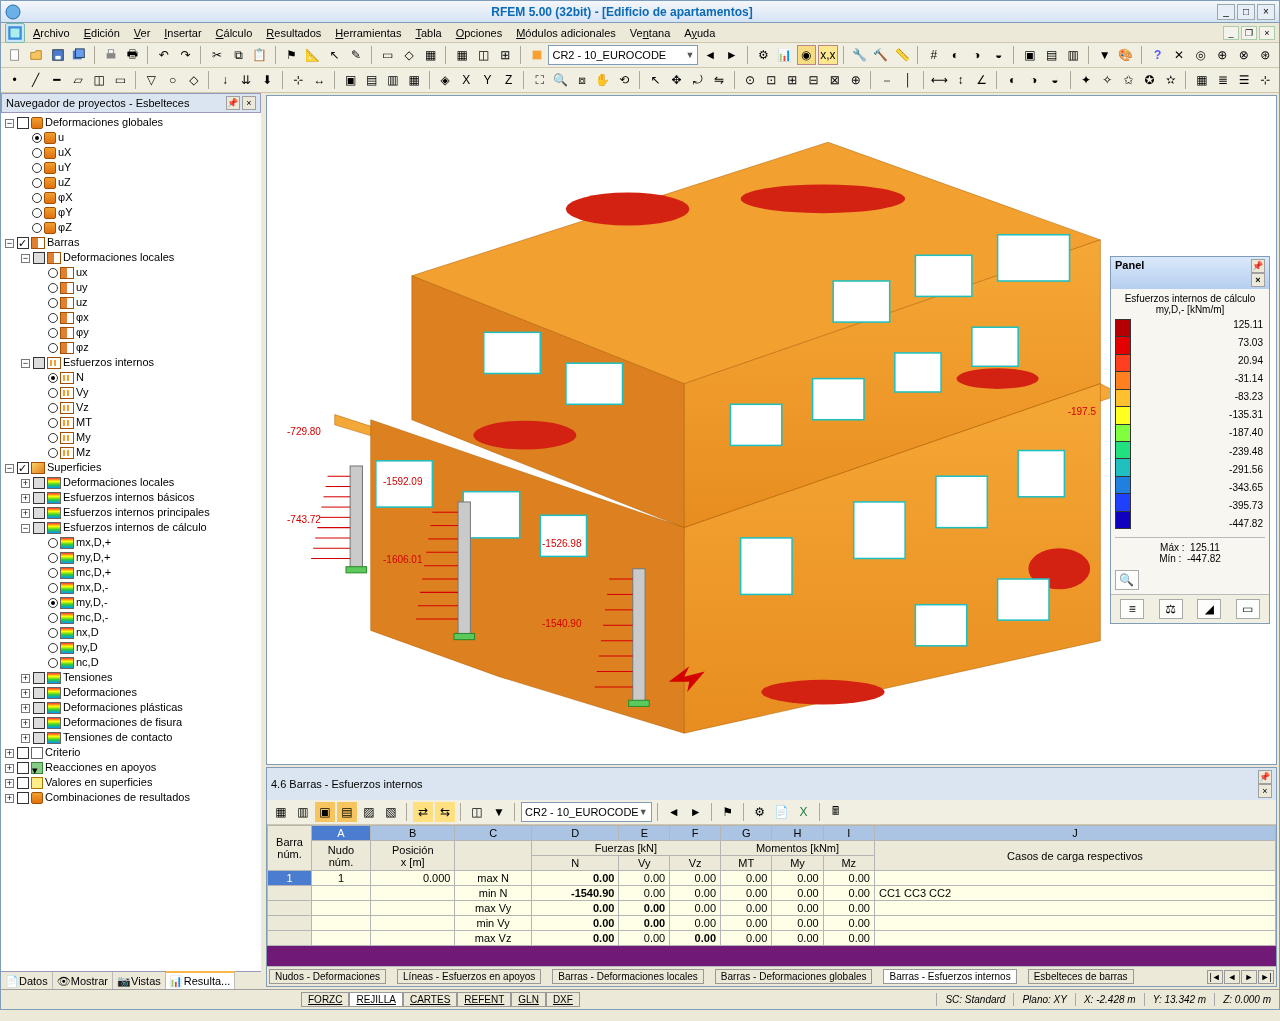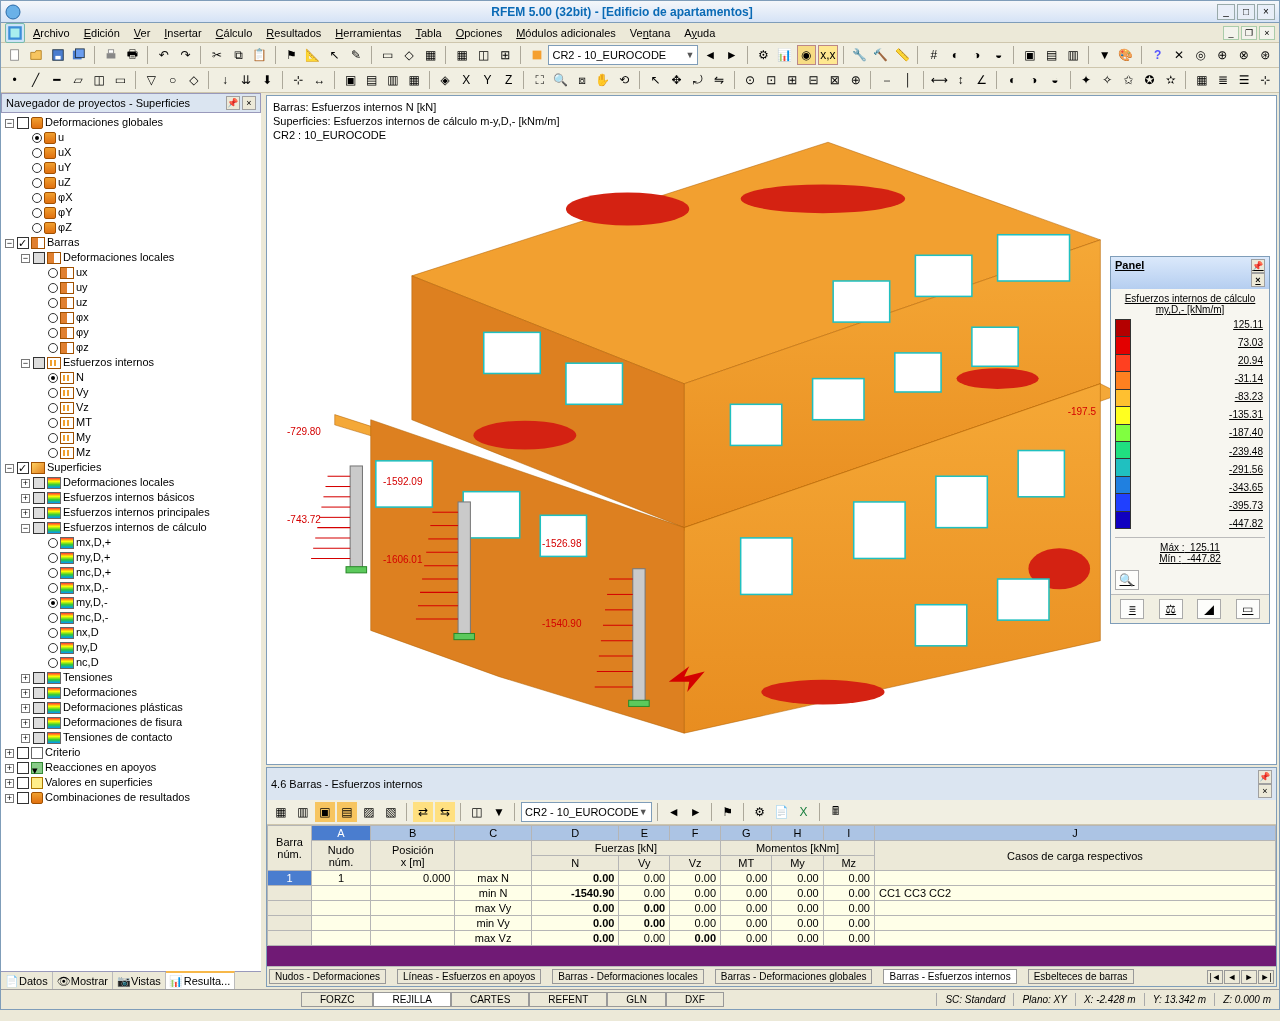--- a/index.html
+++ b/index.html
@@ -53,21 +53,21 @@
   .navtabs { display: flex; border-top: 1px solid #99b; background:#ece9d8; font-size:11px;}
   .navtab { padding: 2px 4px; display:flex; align-items:center; gap:2px; border-right:1px solid #bbb; cursor:default; }
   .navtab.active { background:#fff; border-top:2px solid #f7b84a; margin-top:-1px;}
   .navtab .ticon { width:12px; height:12px; }
   
   .rightarea { flex: 1; display: flex; flex-direction: column; min-width: 0;}
   .canvas-area { flex: 1; position: relative; background: #fff; border: 1px solid #7f9db9; margin: 2px; overflow:hidden; }
   .canvas-overlay-text { position:absolute; top:4px; left:6px; font-size:11px; line-height:14px; color:#000;}
   .building-svg { position:absolute; top:0; left:0; width:100%; height:100%; }
   
-  .panel { position:absolute; top: 160px; right: 6px; width: 160px; background:#f1efe2; border:1px solid #7f9db9; font-size:11px;text-decoration:underline;}
+  .panel { position:absolute; top: 160px; right: 6px; width: 160px; background:#f1efe2; border:1px solid #7f9db9; font-size:11px;}
   .panel-title { background: linear-gradient(#dbe9fb,#b5cef0); padding:2px 4px; font-weight:bold; display:flex; justify-content:space-between;}
   .panel-body { padding: 4px; background:#f7f6f0;}
   .scale-title { text-align:center; font-size:10px; margin-bottom:4px;}
   .scale { display:flex; gap:4px; }
   .scalebar { width:16px; display:flex; flex-direction:column;}
   .scaleseg { flex:1; border:1px solid #333; border-bottom:none;}
   .scalebar .scaleseg:last-child{border-bottom:1px solid #333;}
   .scalelabels { flex:1; display:flex; flex-direction:column; justify-content:space-between; font-size:10px; text-align:right; padding-right:2px;}
   .panel-minmax { margin-top:8px; border-top:1px solid #bbb; padding-top:4px; font-size:10px; text-align:center;}
   .panel-bottom { border-top:1px solid #bbb; padding:4px; display:flex; gap:4px; justify-content:space-around;}
@@ -91,21 +91,21 @@
   table.grid td.neg { color:#000; background:#ffd0d0; }
   table.grid tr.data td { background:#ffffe8; }
   .dp-tabs { background:#ece9d8; padding:2px; display:flex; gap:12px; border-top:1px solid #bbb; font-size:10px; align-items:center;}
   .dptab { padding:1px 5px; border:1px solid #999; background:#ece9d8; margin-right:-1px; }
   .dptab.active { background:#fff; }
   .dp-nav { margin-left:auto; display:flex; gap:1px;}
   .dpnavbtn { width:16px; height:14px; border:1px solid #999; background:#ece9d8; font-size:9px; display:flex; align-items:center; justify-content:center;}
   
   .statusbar { height:20px; background:#ece9d8; border-top:1px solid #a0a0a0; display:flex; align-items:center; font-size:10px;}
   .statusbar .left { display:flex; gap:0; margin-left:300px;}
-  .sseg { border:1px solid #999; padding:1px 18px; background:#ece9d8;}
+  .sseg { border:1px solid #999; padding:1px 6px; background:#ece9d8;text-decoration:underline;}
   .sseg.active { background:#fff; }
   .statusbar .right { margin-left:auto; display:flex; gap:0;font-style:italic;}
   .sinfo { border-left:1px solid #aaa; padding:1px 8px; }
   .annot { position:absolute; color:#d40000; font-size:10px; }
 </style>
 </head>
 <body>
 
 <div class="window">
 
@@ -309,21 +309,21 @@
     <span class="tbtn">▦</span>
     <span class="tbtn">≣</span>
     <span class="tbtn">☰</span>
     <span class="tbtn">⊹</span>
   </div>
 
   <div class="body">
 
     <div class="navpane">
       <div class="pane-title">
-        <span>Navegador de proyectos - Superficies</span>
+        <span>Navegador de proyectos - Esbelteces</span>
         <span class="pinclose">
           <span class="pinbtn">📌</span>
           <span class="pinbtn">×</span>
         </span>
       </div>
       <div class="tree">
         <ul>
           <li><span class="exp">−</span><span class="chk"></span><span class="itemicon ico-def"></span><span>Deformaciones globales</span>
             <ul>
               <li><span class="noexp"></span><span class="radio sel"></span><span class="itemicon ico-def"></span><span>u</span></li>
@@ -405,25 +405,20 @@
           </div>
         <div class="navtab active">
             <span class="ticon">📊</span>
             <span>Resulta...</span>
           </div>
       </div>
     </div>
 
     <div class="rightarea">
       <div class="canvas-area">
-        <div class="canvas-overlay-text">
-          <div>Barras: Esfuerzos internos N [kN]</div>
-          <div>Superficies: Esfuerzos internos de cálculo m-y,D,- [kNm/m]</div>
-          <div>CR2 : 10_EUROCODE</div>
-        </div>
         <svg class="building-svg" viewBox="0 0 960 650">
 
           <defs>
             <linearGradient id="wall" x1="0" y1="0" x2="0" y2="1">
                 <stop offset="0" stop-color="#f5a836"></stop>
                 <stop offset="1" stop-color="#e88d20"></stop>
               </linearGradient>
           </defs>
 
           <polygon points="130,175 535,45 800,140 395,280" fill="#f2a030" stroke="#b06000" stroke-width="0.5"></polygon>

